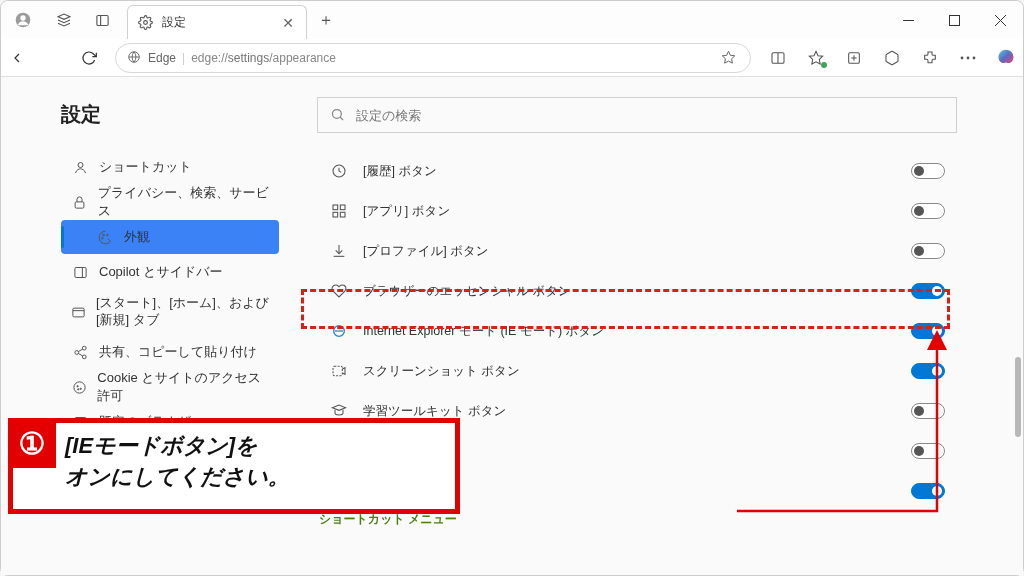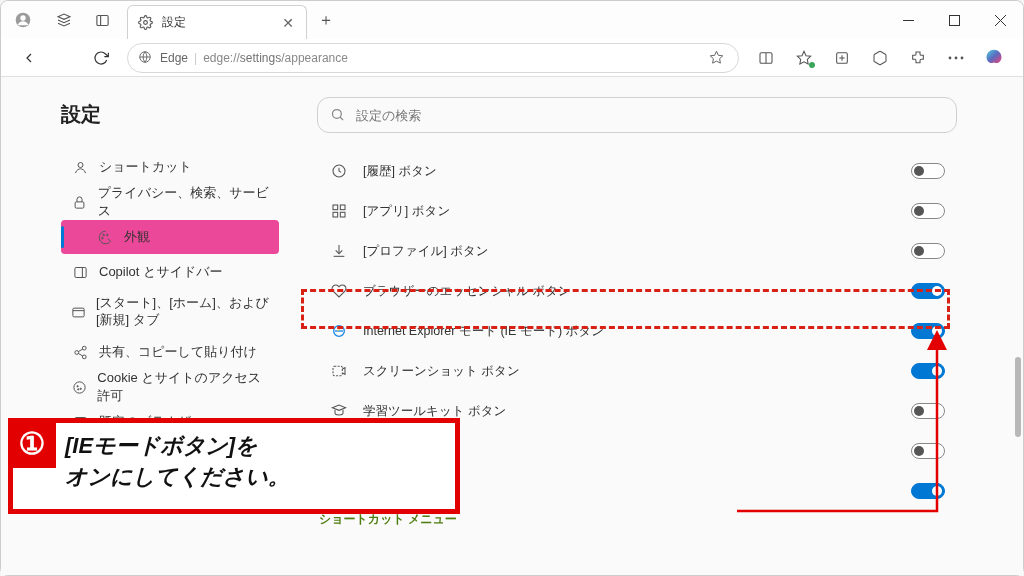--- a/index.html
+++ b/index.html
@@ -16,47 +16,47 @@
 .tab { height: 34px; margin-top: 4px; margin-left: 6px; display: flex; align-items: center; background: #fff; border: 1px solid #d0d0d0; border-bottom: none; border-radius: 6px 6px 0 0; padding: 0 10px; min-width: 180px; }
 .tab .tab-icon { width: 16px; height: 16px; margin-right: 8px; color: #555; display: flex; align-items: center; }
 .tab .tab-title { font-size: 12px; color: #333; flex: 1; }
 .tab .tab-close { width: 16px; height: 16px; color: #666; display: flex; align-items: center; justify-content: center; font-size: 14px; }
 .newtab-btn { width: 30px; height: 30px; display: flex; align-items: center; justify-content: center; color: #555; font-size: 16px; margin-left: 4px; }
 .titlebar-spacer { flex: 1; }
 .win-controls { display: flex; }
 .win-btn { width: 46px; height: 38px; display: flex; align-items: center; justify-content: center; color: #333; }
 
 
-.toolbar { height: 38px; display: flex; align-items: center; padding: 0 12px; gap: 4px; border-bottom: 1px solid #e0e0e0; }
+.toolbar { height: 38px; display: flex; align-items: center; padding: 0 0; gap: 4px; border-bottom: 1px solid #e0e0e0; text-align: center; }
 .nav-btn { width: 32px; height: 32px; display: flex; align-items: center; justify-content: center; color: #333; border-radius: 4px; }
 .addrbar { flex: 1; height: 30px; background: #fff; border: 1px solid #d8d8d8; border-radius: 15px; display: flex; align-items: center; padding: 0 10px; margin: 0 6px; }
 .addrbar .site-icon { width: 16px; height: 16px; margin-right: 6px; color: #666; }
 .addrbar .site-label { font-size: 12px; color: #666; margin-right: 6px; }
 .addrbar .divider { color: #ccc; margin-right: 6px; font-size: 12px; }
 .addrbar .url { font-size: 12px; color: #888; }
 .addrbar .url .bold { color: #737373; }
 .addrbar-spacer { flex: 1; }
 .addrbar .star-btn { width: 24px; height: 24px; display: flex; align-items: center; justify-content: center; color: #666; }
 .tool-btn { width: 34px; height: 32px; display: flex; align-items: center; justify-content: center; color: #555; position: relative; }
 .tool-btn.copilot svg { width: 20px; height: 20px; }
 .badge-dot { position: absolute; bottom: 6px; right: 6px; width: 6px; height: 6px; background: #3ba55c; border-radius: 50%; }
 
 
 .content { flex: 1; display: flex; background: #fafafa; overflow: hidden; }
 
 .sidebar { width: 298px; padding: 24px 20px 0 60px; }
 .sidebar h1 { font-size: 20px; font-weight: 600; margin-bottom: 22px; color: #222; }
 .side-item { height: 34px; display: flex; align-items: center; padding: 0 10px; font-size: 13px; color: #333; border-radius: 4px; margin-bottom: 1px; cursor: pointer; position: relative; }
 .side-item .s-icon { width: 18px; height: 18px; margin-right: 10px; color: #555; display: flex; align-items: center; justify-content: center; }
-.side-item.active { background: #ec4899; padding-left: 35px; }
+.side-item.active { background: #3b82f6; padding-left: 35px; }
 .side-item.active::before { content: ''; position: absolute; left: 0; top: 6px; bottom: 6px; width: 3px; background: #0078d4; border-radius: 2px; }
 .side-item.infer { color: #aaa; }
 
 .main { flex: 1; padding: 20px 24px 0 18px; overflow-y: auto; position: relative; }
-.searchbox { height: 36px; border: 1px solid #d0d0d0; border-radius: 12px; display: flex; align-items: center; padding: 0 12px; margin-bottom: 18px; max-width: 640px; }
+.searchbox { height: 36px; border: 1px solid #d0d0d0; border-radius: 0; display: flex; align-items: center; padding: 0 12px; margin-bottom: 18px; max-width: 640px; }
 .searchbox .search-icon { width: 16px; height: 16px; color: #888; margin-right: 10px; }
 .searchbox input { border: none; outline: none; font-size: 13px; color: #666; flex: 1; background: transparent; }
 
 .setting-row { height: 40px; display: flex; align-items: center; padding: 0 12px; max-width: 640px; }
 .setting-row .r-icon { width: 20px; height: 20px; margin-right: 14px; color: #555; display: flex; align-items: center; justify-content: center; }
 .setting-row .r-label { font-size: 12.5px; color: #333; flex: 1; }
 .toggle { width: 34px; height: 16px; border-radius: 9px; position: relative; cursor: pointer; }
 .toggle.off { background: #fff; border: 1px solid #888; }
 .toggle.off::after { content: ''; position: absolute; left: 2px; top: 2px; width: 10px; height: 10px; border-radius: 50%; background: #555; }
 .toggle.on { background: #0078d4; border: 1px solid #0078d4; }

